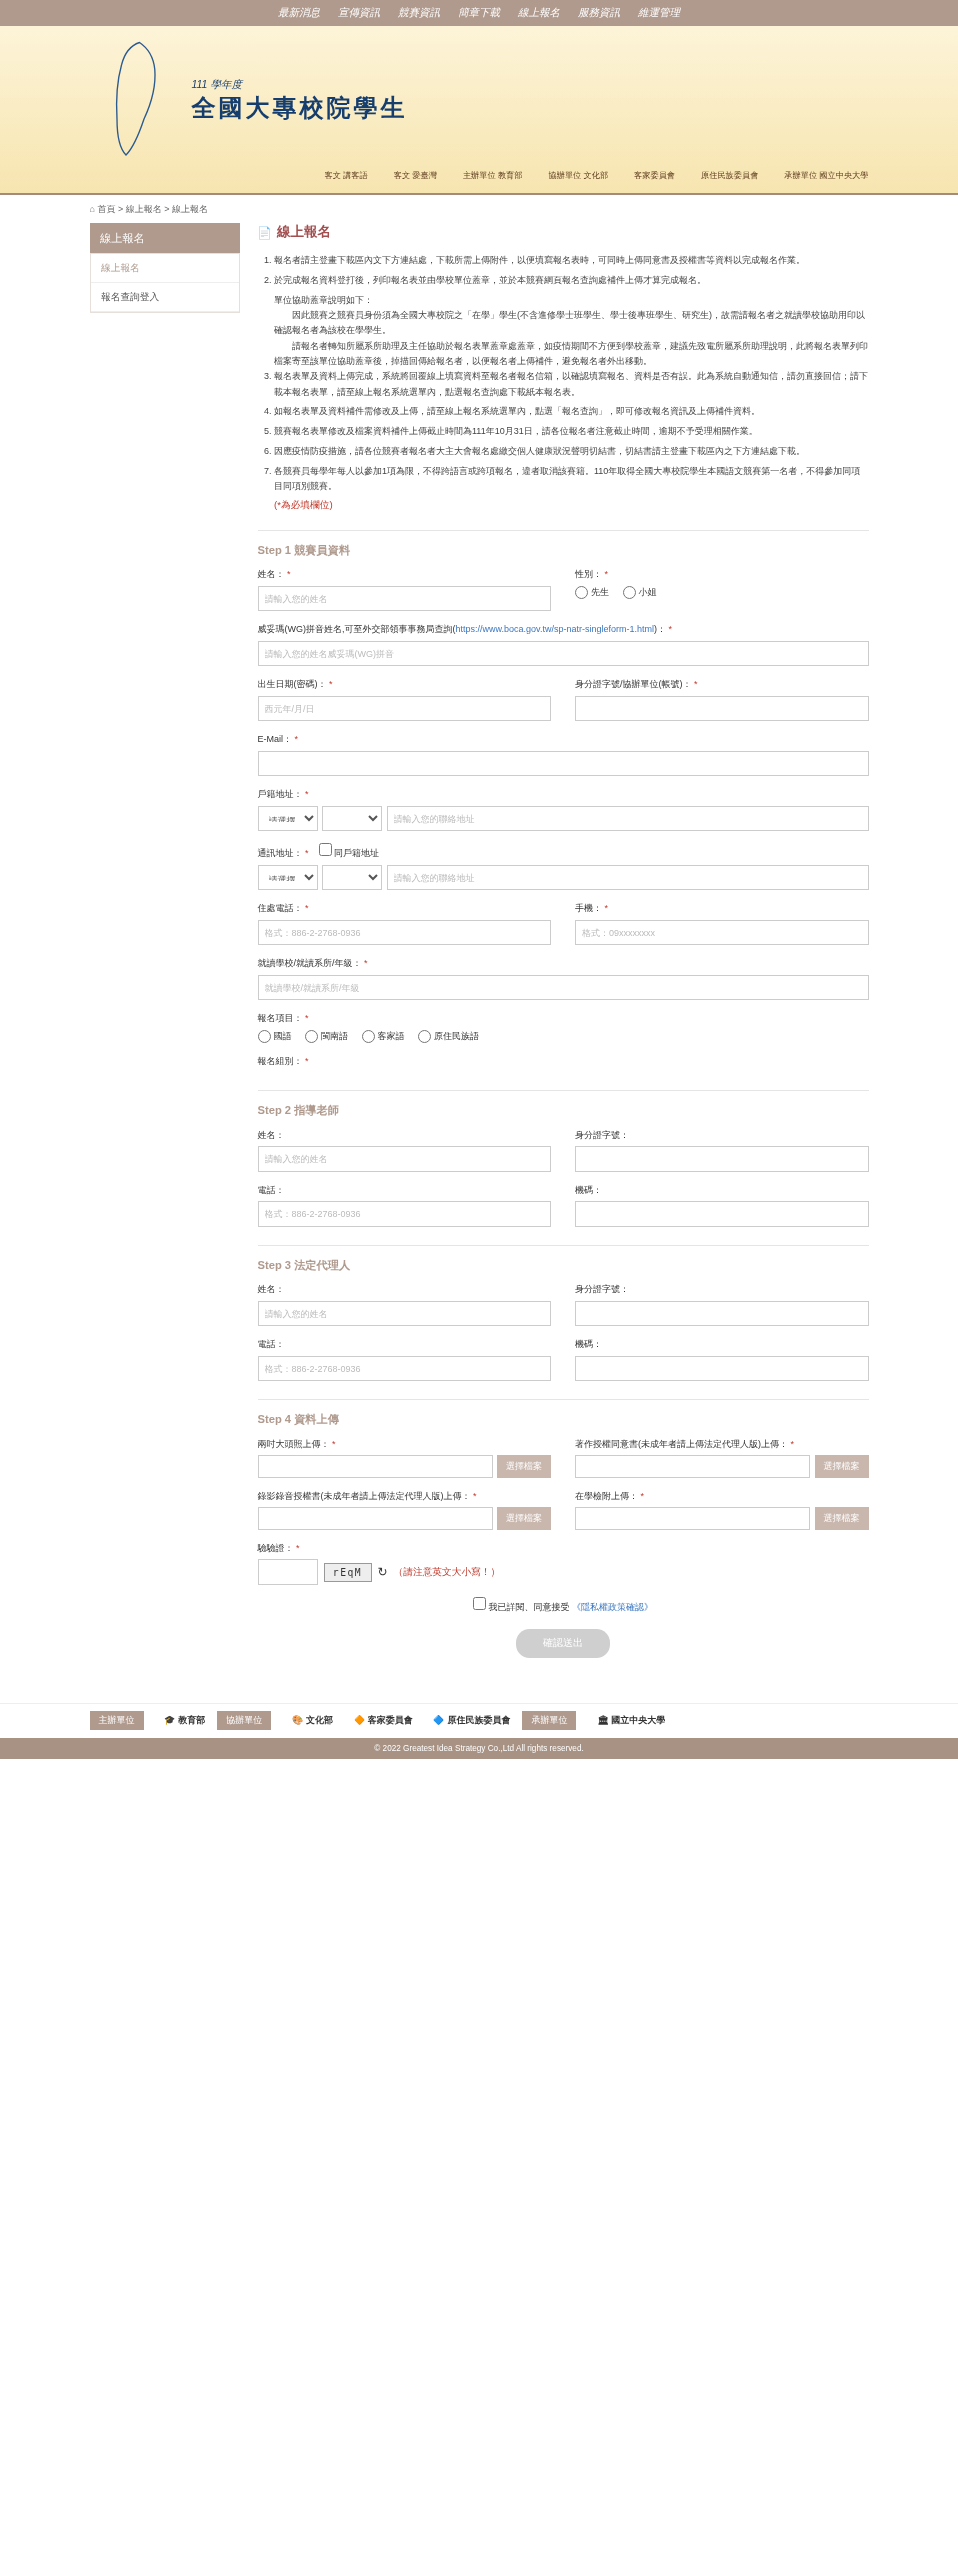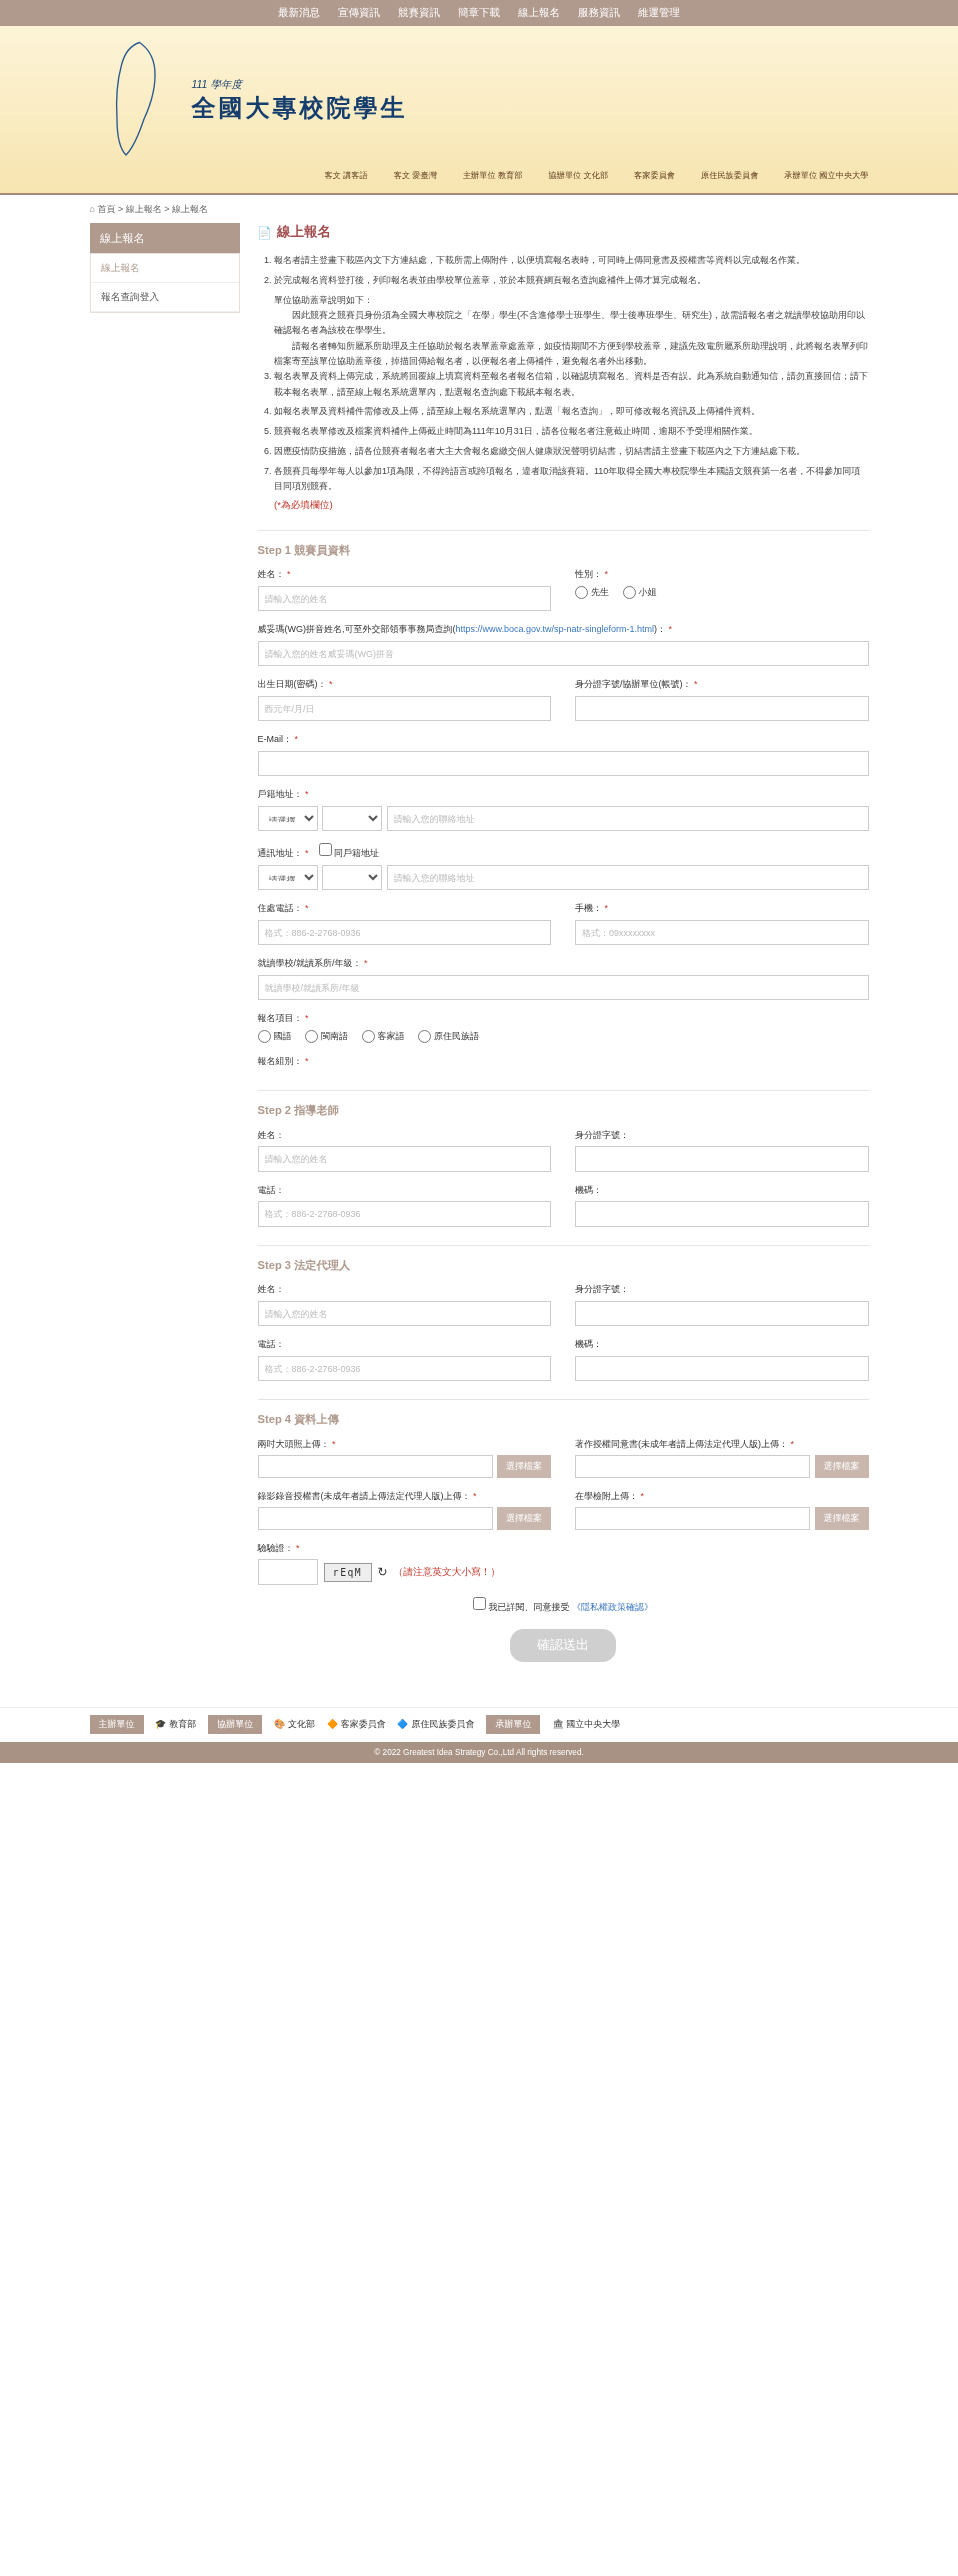--- a/index.html
+++ b/index.html
@@ -1,17 +1,17 @@
 <!DOCTYPE html>
 <html style="font-size:12px"><head>
 <meta charset="utf-8">
 <style>
 * { box-sizing: border-box; margin: 0; padding: 0; }
 body { font-family: "Microsoft JhengHei", sans-serif; background: #fff; color: #333; font-size: 9.7px; }
-.topnav { background: #b09a8e; display: flex; justify-content: center; gap: 18px; padding: 6px 0; }
+.topnav { background: #b09a8e; display: flex; justify-content: center; gap: 18px; padding: 6px 0; font-style: italic; }
 .topnav a { color: #fff; text-decoration: none; font-size: 10.5px; }
 .banner { background: linear-gradient(180deg, #fdf4d8, #f7e5b0); padding: 12px 16px; position: relative; }
 .banner-inner { max-width: 779px; margin: 0 auto; display: flex; align-items: center; gap: 12px; }
 .map-svg { width: 90px; }
 .banner-title { flex: 1; }
 .yr { color: #153e6f; font-style: italic; font-size: 10.5px; }
 .main-title { font-size: 24px; font-weight: bold; color: #153e6f; letter-spacing: 3px; }
 .sub-title { font-size: 21px; font-weight: bold; color: #153e6f; }
 .calli { font-family: cursive; color: #5e3b1e; font-size: 13.5px; margin-left: 6px; }
 .banner-logos { max-width: 779px; margin: 6px auto 0; display: flex; justify-content: flex-end; gap: 26px; font-size: 8.2px; color: #5e3b1e; }
@@ -49,25 +49,25 @@
 .sel-combo input { flex: 1; }
 .chk-inline { margin-left: 7.5px; font-size: 9px; }
 .upload-row { display: flex; gap: 4.5px; }
 .upload-row input { flex: 1; height: 22.5px; }
 .btn-browse { background: #c9b7ae; color: #fff; border: 0; padding: 0 9px; font-size: 9px; cursor: pointer; }
 .captcha-wrap { display: flex; align-items: center; gap: 6px; }
 .captcha-img { width: 48px; height: 19px; background: #eee; border: 0.7px solid #999; display: inline-flex; align-items: center; justify-content: center; font-family: monospace; letter-spacing: 1.5px; }
 .refresh-icon { cursor: pointer; font-size: 12px; }
 .consent { text-align: center; margin: 12px 0; font-size: 9px; }
 .submit-wrap { text-align: center; margin: 15px 0; }
-.btn-submit { background: #cfcfcf; color: #fff; border: 0; padding: 7.5px 27px; border-radius: 13.5px; font-size: 13px; cursor: not-allowed; }
+.btn-submit { background: #cfcfcf; color: #fff; border: 0; padding: 7.5px 27px; border-radius: 13.5px; font-size: 10px; cursor: not-allowed; }
 .footer-bar { background: #fff; border-top: 0.7px solid #eee; padding: 7.5px 0; }
 .footer-inner { max-width: 779px; margin: 0 auto; display: flex; align-items: center; gap: 12px; font-size: 9px; flex-wrap: wrap; }
 .tag { display: inline-block; background: #b09a8e; color: #fff; padding: 3px 9px; font-size: 9px; }
-.footer-brand { font-weight: normal; }
+.footer-brand { font-weight: bold; margin-left: 9px; }
 .copyright { background: #a89283; color: #fff; text-align: center; padding: 6px 0; font-size: 8.2px; }
 </style>
 </head>
 <body>
 
 <nav class="topnav">
   <a>最新消息</a>
   <a>宣傳資訊</a>
   <a>競賽資訊</a>
   <a>簡章下載</a>

